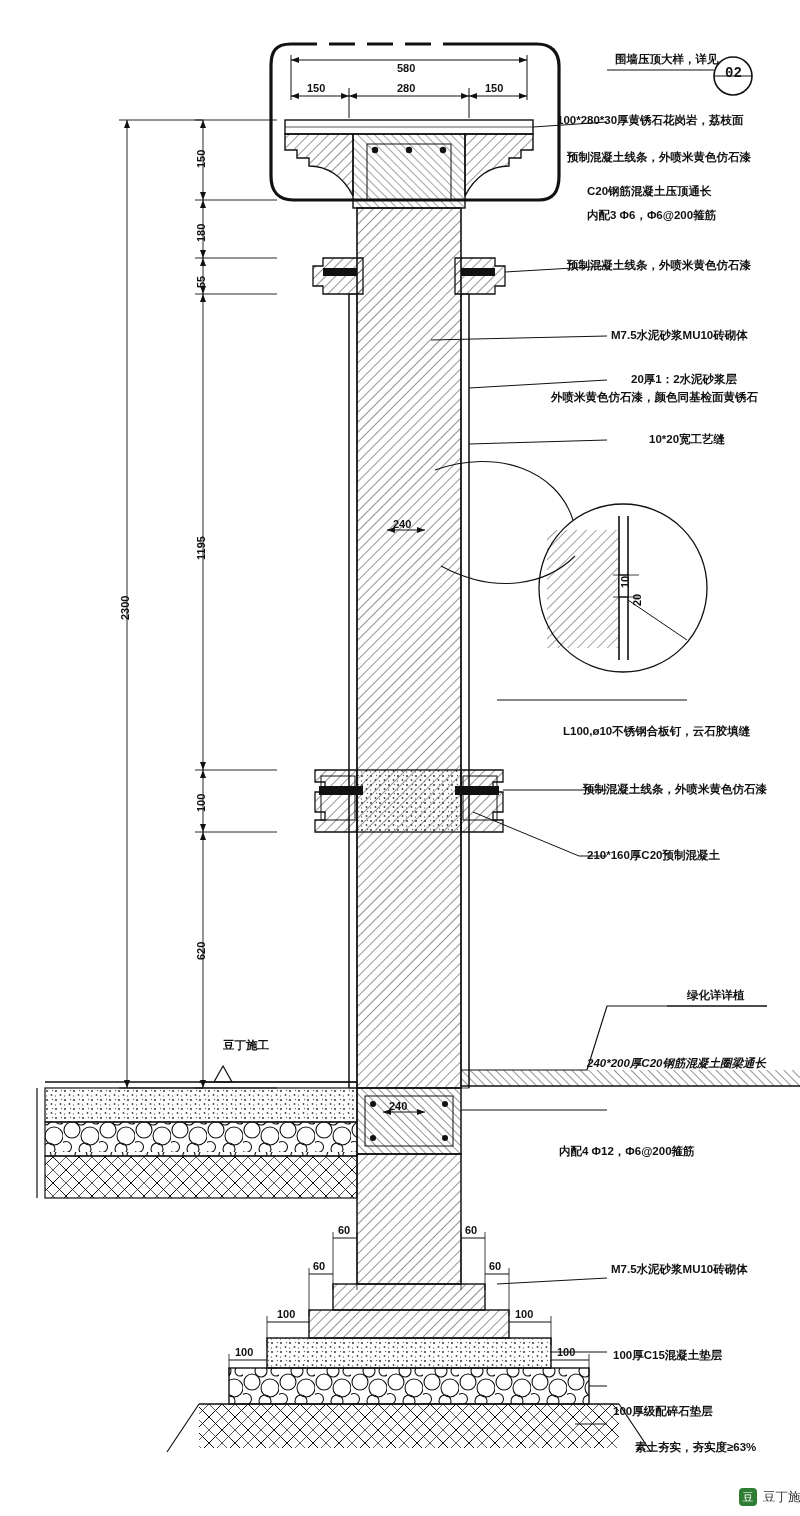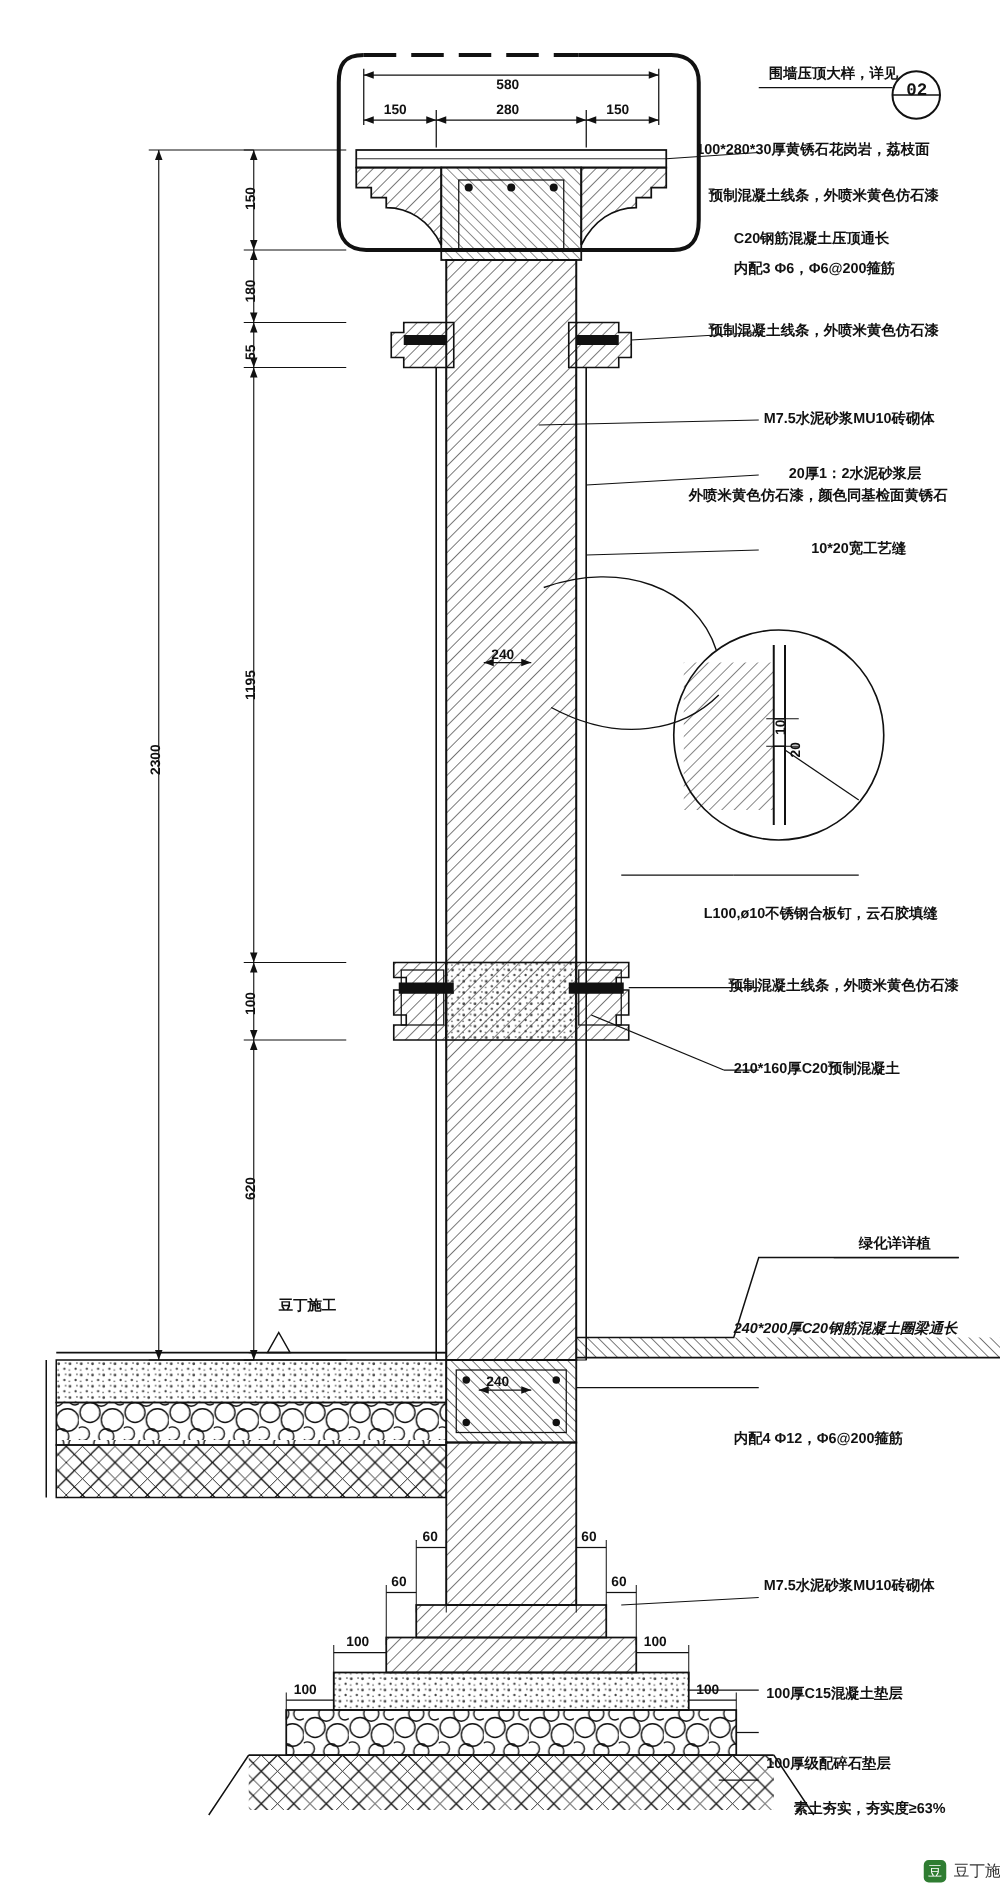--- a/index.html
+++ b/index.html
@@ -277,21 +277,21 @@
 <div class="note" style="left:540px;top:258px;">预制混凝土线条，外喷米黄色仿石漆</div>
 <div class="note" style="left:584px;top:328px;">M7.5水泥砂浆MU10砖砌体</div>
 <div class="note" style="left:604px;top:372px;">20厚1：2水泥砂浆层</div>
 <div class="note" style="left:524px;top:390px;">外喷米黄色仿石漆，颜色同基检面黄锈石</div>
 <div class="note" style="left:622px;top:432px;">10*20宽工艺缝</div>
 <div class="note" style="left:536px;top:724px;">L100,ø10不锈钢合板钉，云石胶填缝</div>
 <div class="note" style="left:556px;top:782px;">预制混凝土线条，外喷米黄色仿石漆</div>
 <div class="note" style="left:560px;top:848px;">210*160厚C20预制混凝土</div>
 <div class="note" style="left:660px;top:988px;">绿化详详植</div>
 <div class="note" style="left:560px;top:1056px;font-style:italic;">240*200厚C20钢筋混凝土圈梁通长</div>
-<div class="note" style="left:560px;top:1144px;">内配4 Φ12，Φ6@200箍筋</div>
+<div class="note" style="left:532px;top:1144px;">内配4 Φ12，Φ6@200箍筋</div>
 <div class="note" style="left:584px;top:1262px;">M7.5水泥砂浆MU10砖砌体</div>
 <div class="note" style="left:586px;top:1348px;">100厚C15混凝土垫层</div>
 <div class="note" style="left:586px;top:1404px;">100厚级配碎石垫层</div>
 <div class="note" style="left:608px;top:1440px;">素土夯实，夯实度≥63%</div>
 <div class="note" style="left:196px;top:1038px;">豆丁施工</div>
 
 <div class="note" style="left:698px;top:66px;font-size:14px;font-family:Liberation Mono, monospace;">02</div>
 
 <div class="wm">
   <span class="badge">豆</span>

